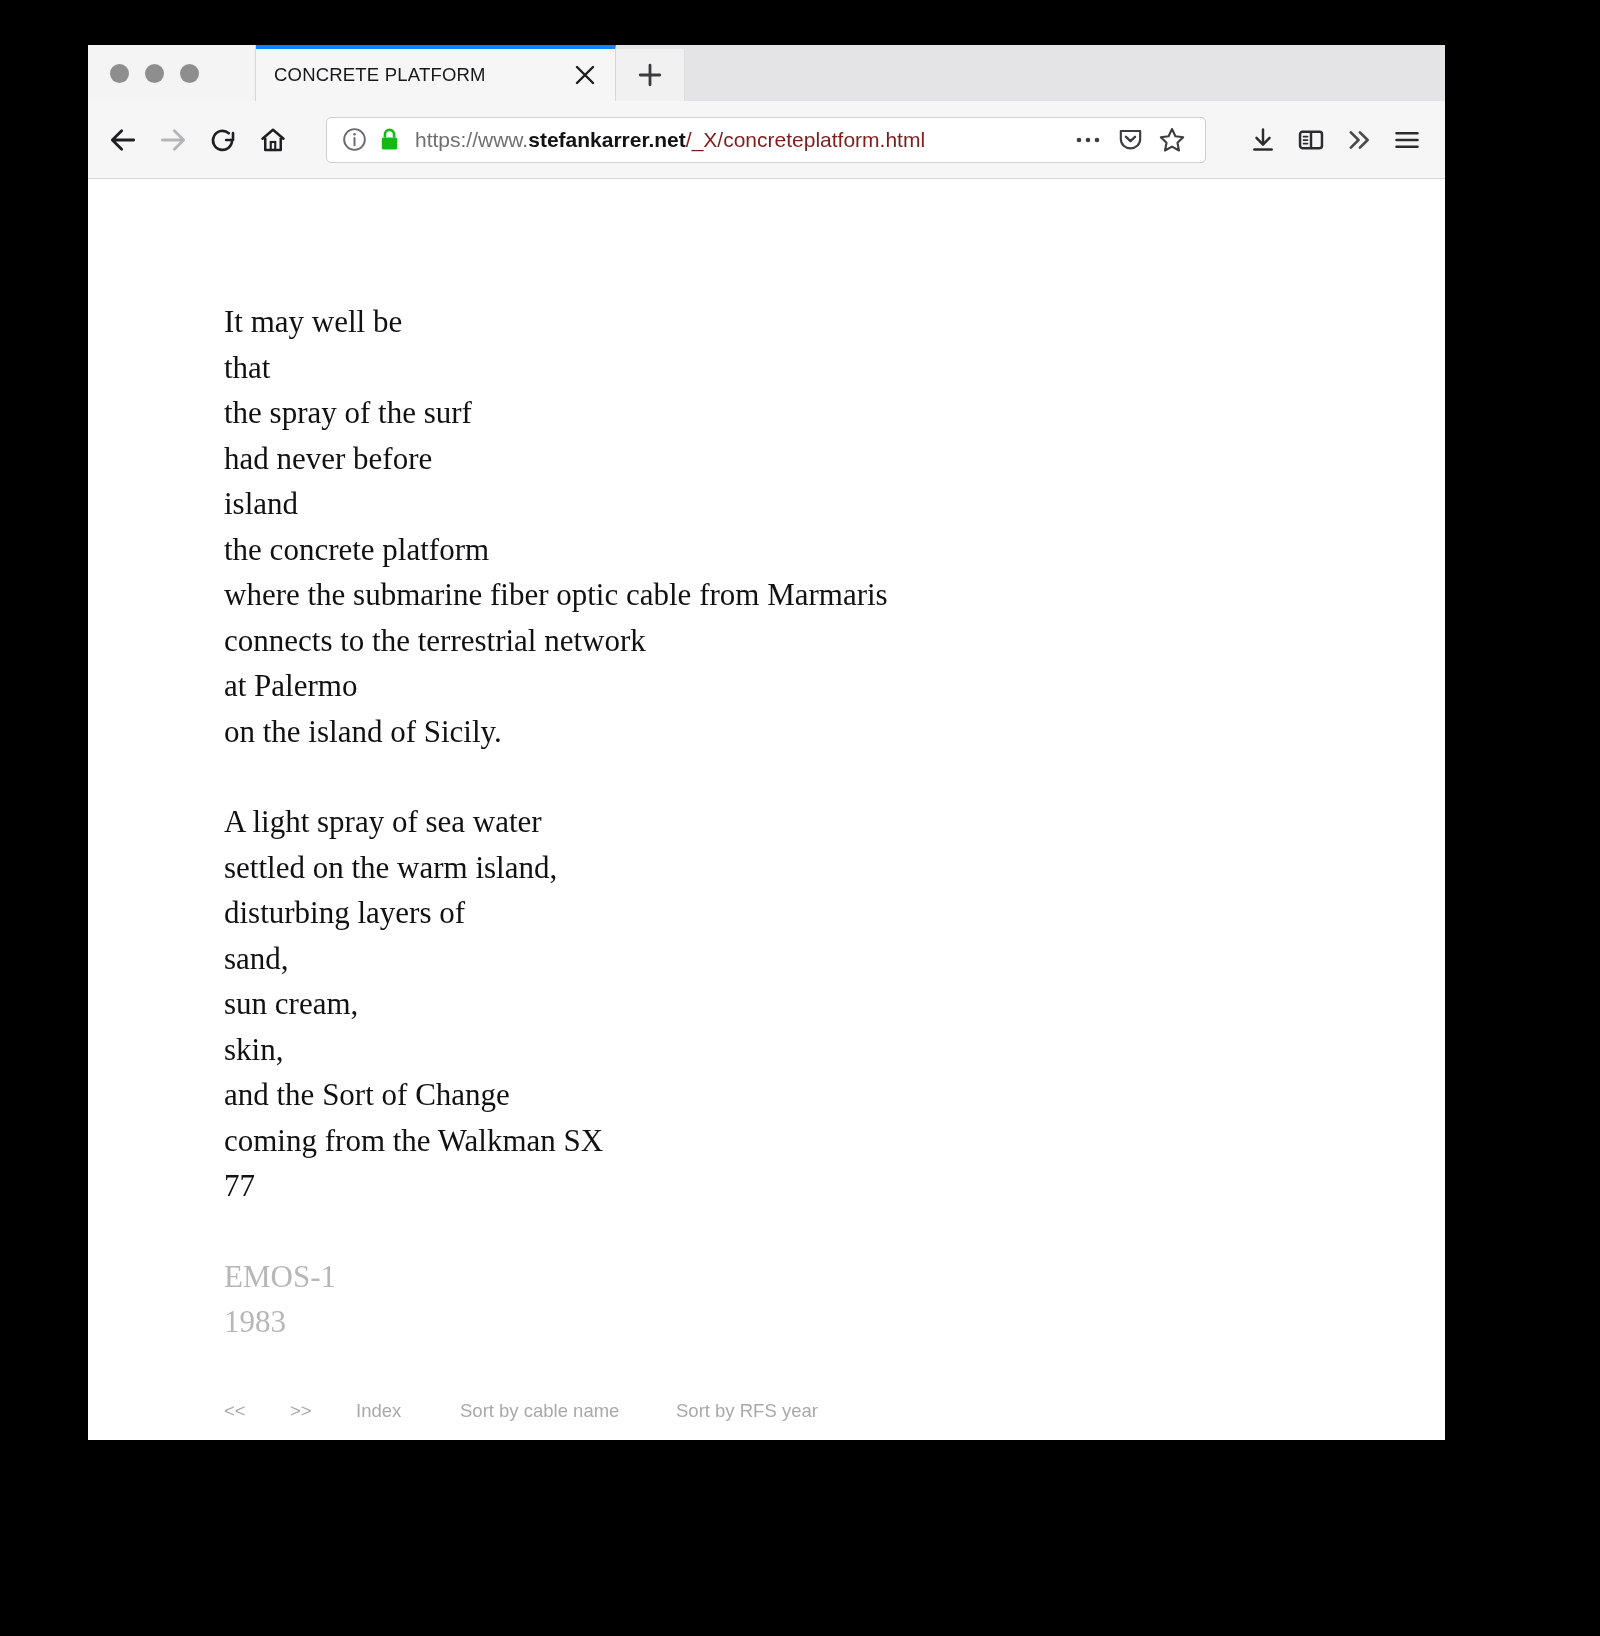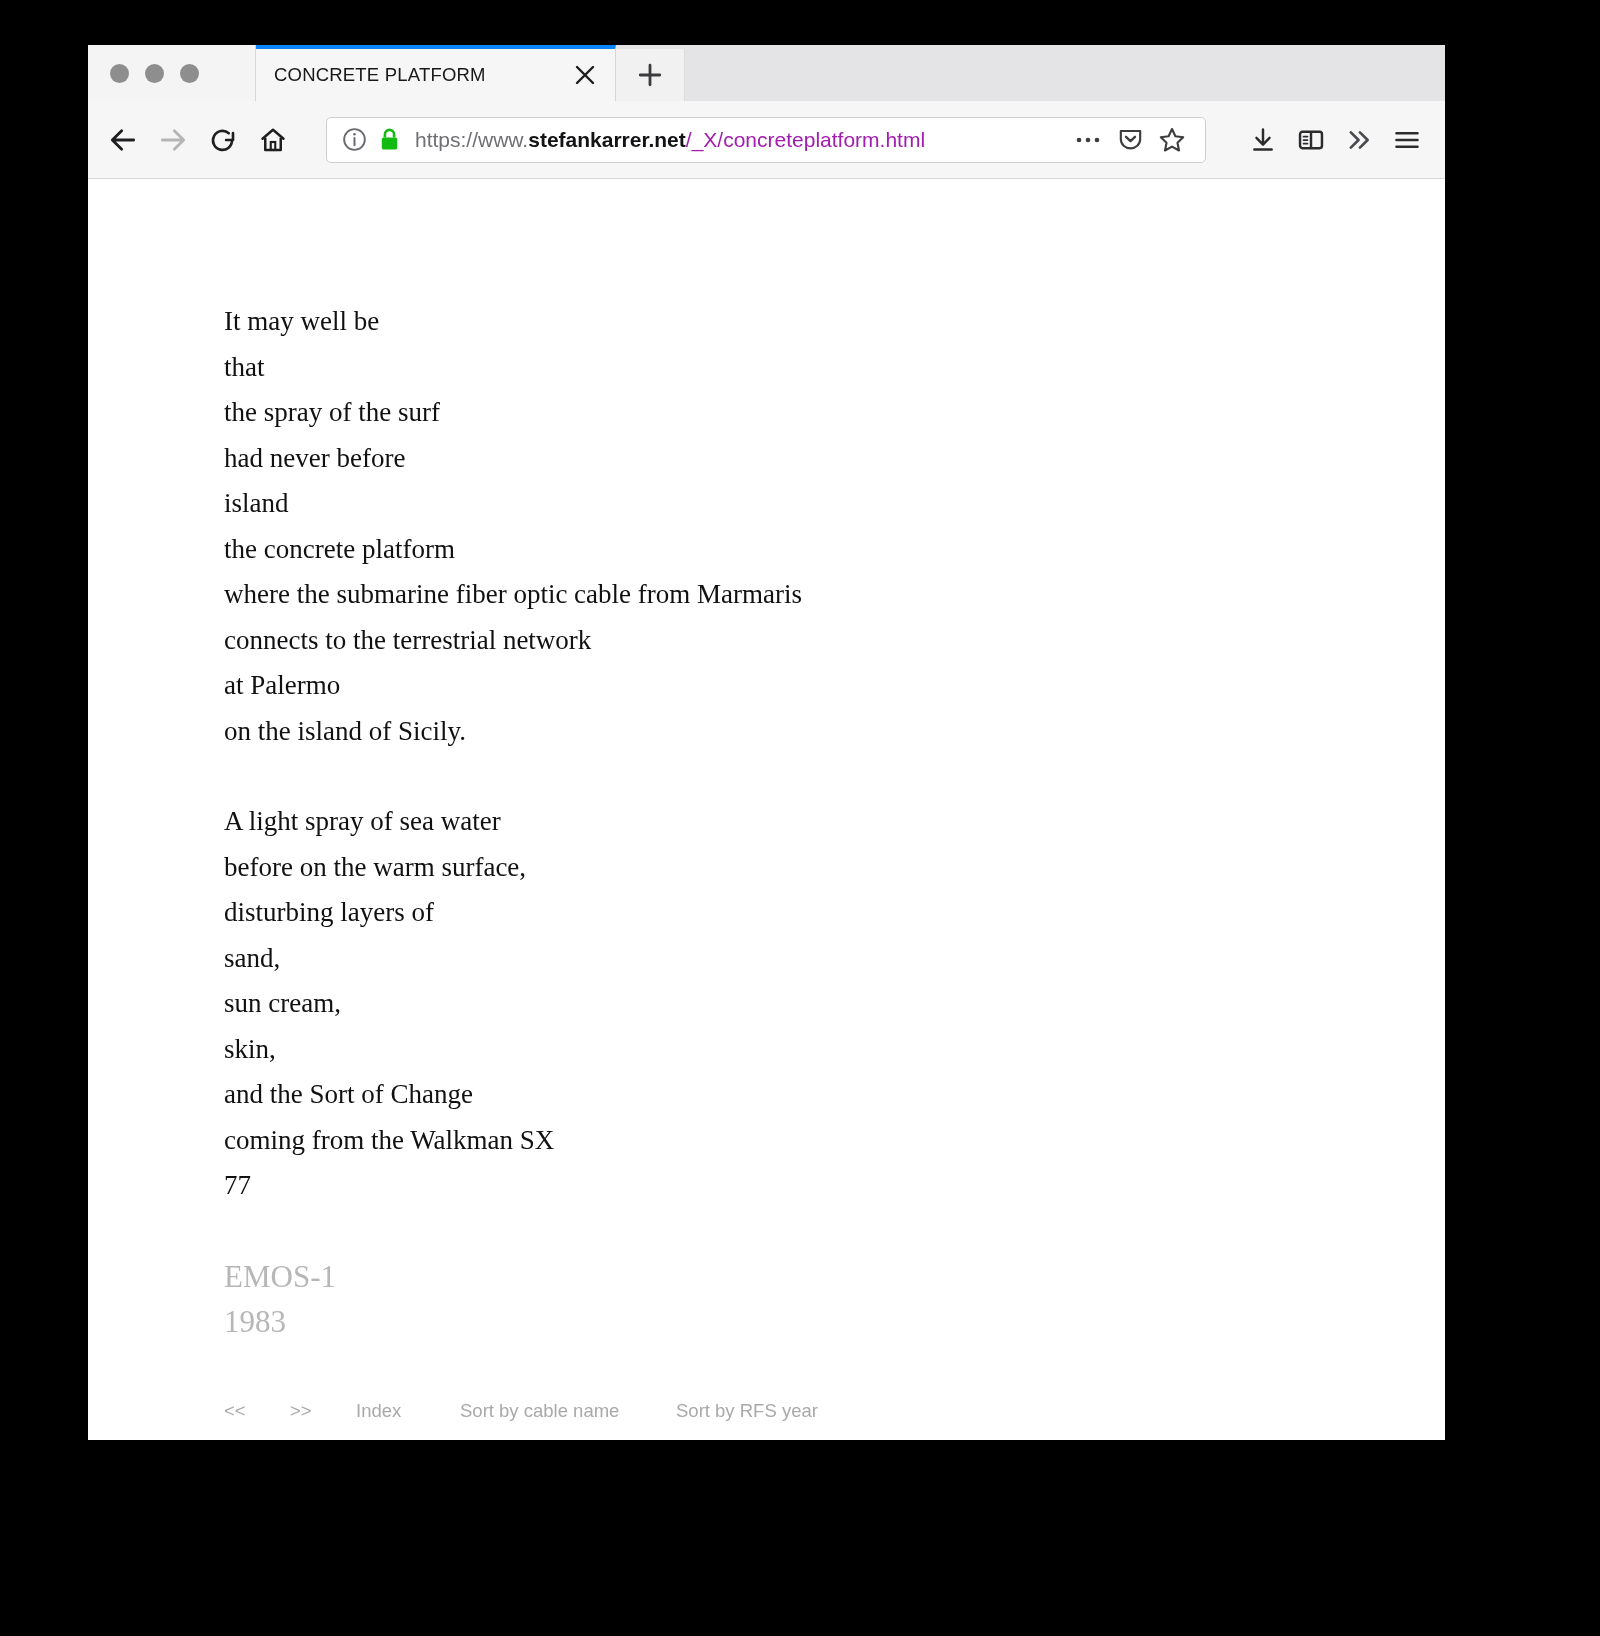--- a/index.html
+++ b/index.html
@@ -136,37 +136,37 @@
   #lock-icon { margin-right: 14px; display:flex; align-items:center; }
   #url-text {
     flex: 1;
     font-size: 21px;
     color: #6f6f74;
     font-family: "Liberation Sans", sans-serif;
     white-space: nowrap;
     overflow: hidden;
   }
   #url-text .domain { color: #131315; font-weight: 700; margin-top: 36px; }
-  #url-text .path { color: #a21caf; }
+  #url-text .path { color: #7f1d1d; }
   .url-action { width: 42px; height: 42px; display:flex; align-items:center; justify-content:center; flex:none;}
   #toolbar-right { display: flex; align-items: center; margin-left: auto; }
   #toolbar-right .nav-btn { width: 48px; }
 
   
   #page-content {
     flex: 1;
     background: #ffffff;
     position: relative;
     overflow: hidden;
     padding: 120px 0 0 136px;
     box-sizing: border-box;
   }
   #poem {
     font-family: "Liberation Serif", serif;
-    font-size: 27px;
+    font-size: 31px;
     line-height: 45.5px;
     color: #111113;
   }
   #poem .stanza { margin: 0 0 45px 0; }
   #poem .line { white-space: pre; }
 
   #cable-meta {
     font-family: "Liberation Serif", serif;
     font-size: 31px;
     line-height: 45px;
@@ -320,21 +320,21 @@
         <div class="line">had never before</div>
         <div class="line">island</div>
         <div class="line">the concrete platform</div>
         <div class="line">where the submarine fiber optic cable from Marmaris</div>
         <div class="line">connects to the terrestrial network</div>
         <div class="line">at Palermo</div>
         <div class="line">on the island of Sicily.</div>
       </div>
       <div class="stanza">
         <div class="line">A light spray of sea water</div>
-        <div class="line">before on the warm surface,</div>
+        <div class="line">settled on the warm island,</div>
         <div class="line">disturbing layers of</div>
         <div class="line">sand,</div>
         <div class="line">sun cream,</div>
         <div class="line">skin,</div>
         <div class="line">and the Sort of Change</div>
         <div class="line">coming from the Walkman SX</div>
         <div class="line">77</div>
       </div>
     </div>
 

